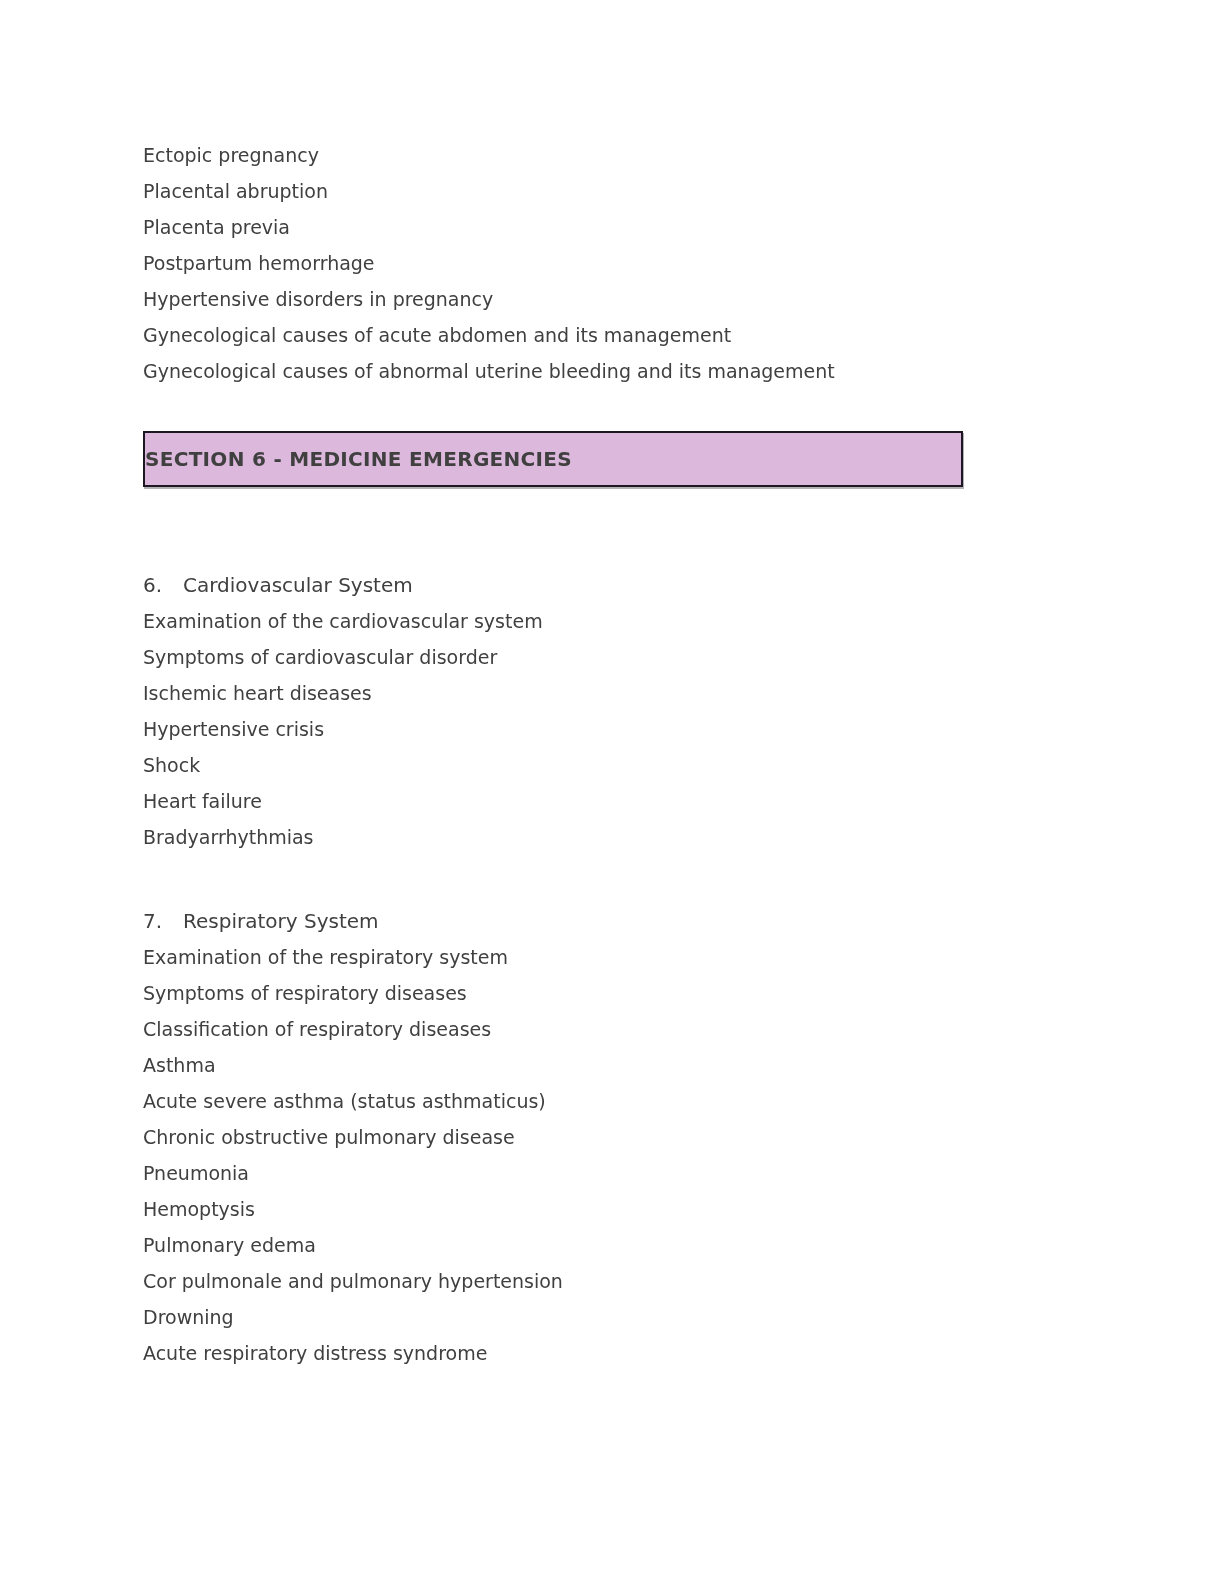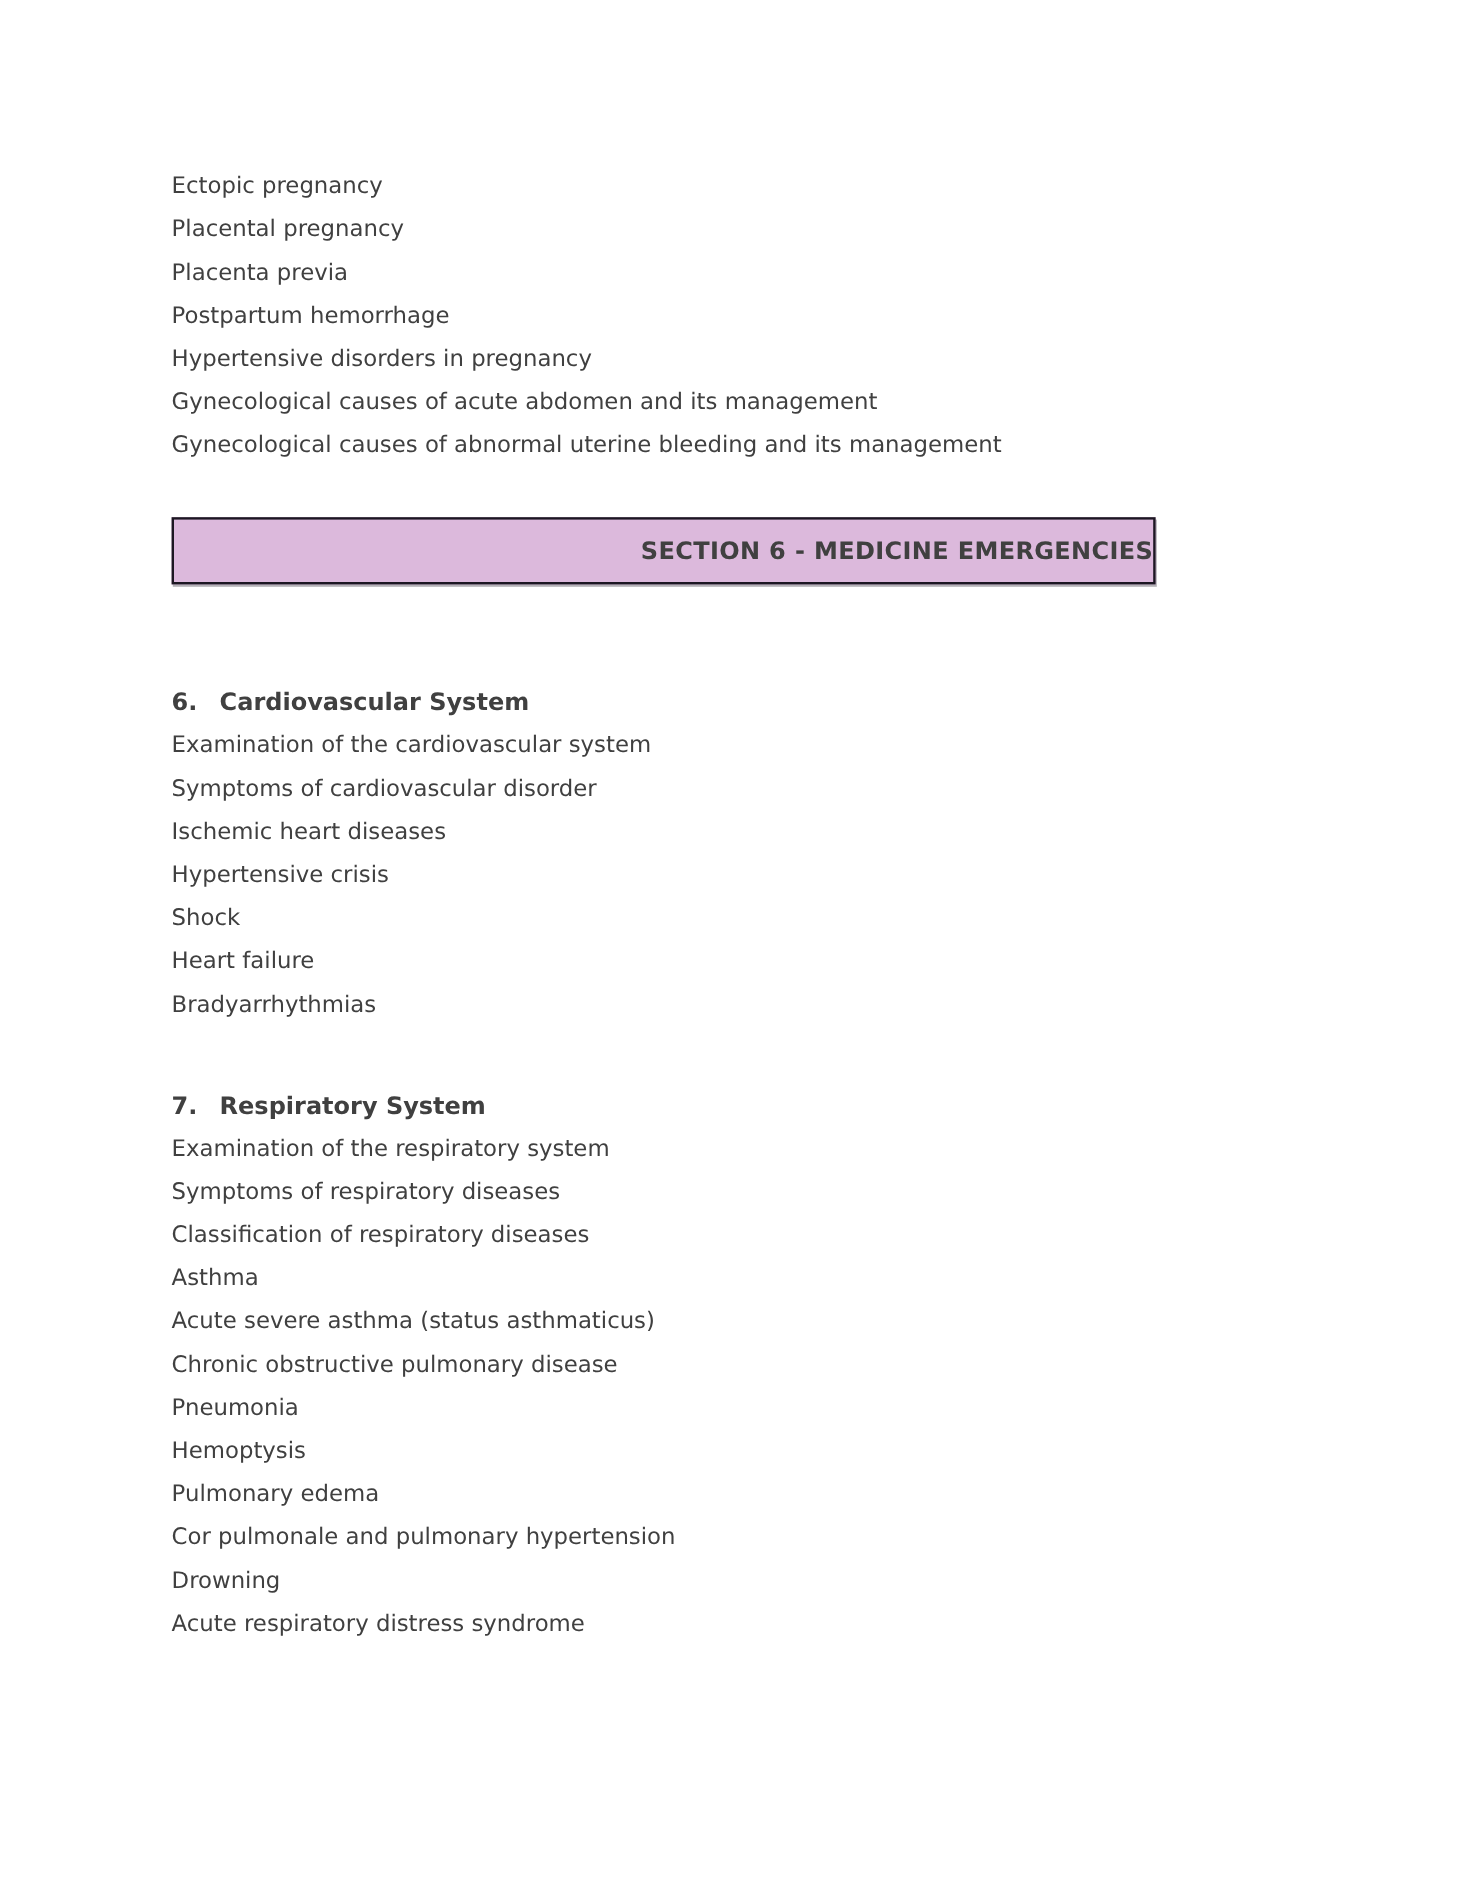--- a/index.html
+++ b/index.html
@@ -25,52 +25,52 @@
   }
   .section-banner {
     box-sizing: border-box;
     width: 820px;
     height: 56px;
     margin-top: 42px;
     border: 2px solid #1c1722;
     box-shadow: 1px 2px 0 rgba(90,85,95,0.45);
     display: flex;
     align-items: center;
-    justify-content: flex-end;
+    justify-content: flex-start;
   }
   .section-banner .banner-title {
     font-size: 20px;
     font-weight: 700;
     letter-spacing: 0.3px;
     white-space: nowrap;
   }
   .doc-section .section-heading {
     font-size: 20px;
-    font-weight: 700;
+    font-weight: 400;
     line-height: 36px;
     white-space: nowrap;
     margin-top: 48px;
   }
   .doc-section .section-number {
     display: inline-block;
     min-width: 24px;
     margin-right: 16px;
   }
   #section-6 { margin-top: 80px; }
   #section-7 { margin-top: 36px; }
   #section-8 { margin-top: 0; }
 </style>
 </head>
 <body>
 
 <div class="page">
 
   <div class="topic-list">
       <div class="topic-line">Ectopic pregnancy</div>
-      <div class="topic-line">Placental pregnancy</div>
+      <div class="topic-line">Placental abruption</div>
       <div class="topic-line">Placenta previa</div>
       <div class="topic-line">Postpartum hemorrhage</div>
       <div class="topic-line">Hypertensive disorders in pregnancy</div>
       <div class="topic-line">Gynecological causes of acute abdomen and its management</div>
       <div class="topic-line">Gynecological causes of abnormal uterine bleeding and its management</div>
     </div>
 
   <div class="section-banner" style="background: rgb(220, 185, 220); border-color: rgb(28, 23, 34);">
     <span class="banner-title">SECTION 6 - MEDICINE EMERGENCIES</span>
   </div>

